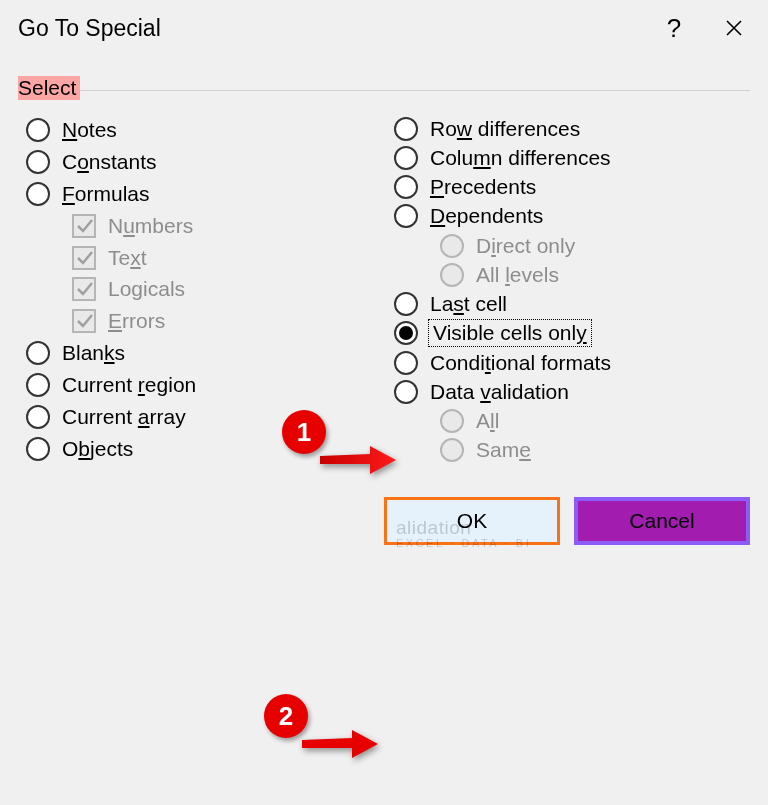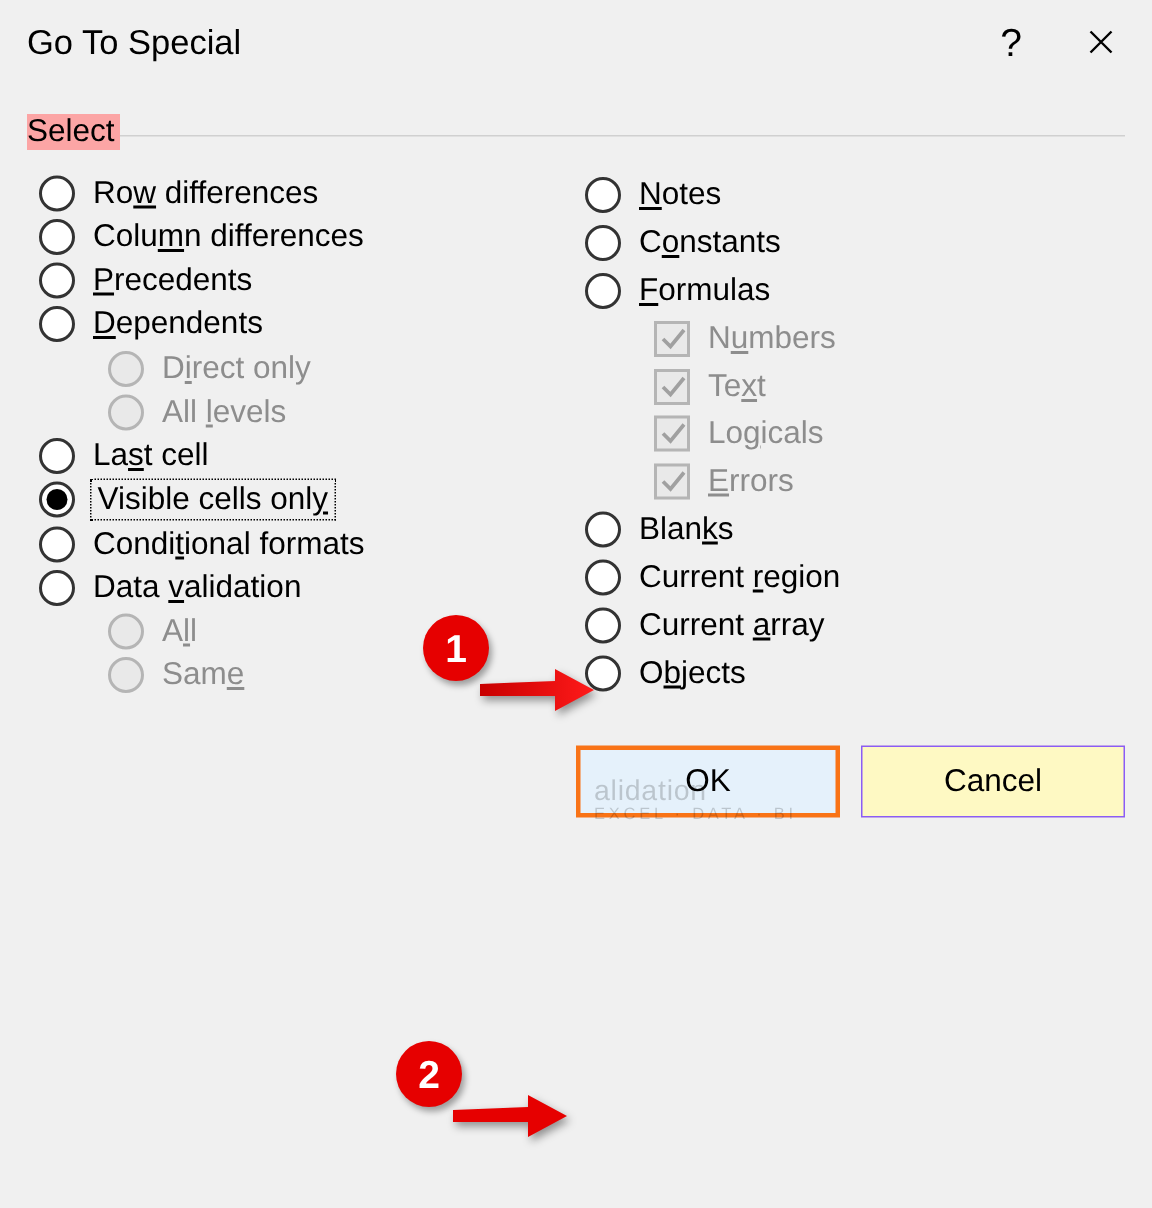--- a/index.html
+++ b/index.html
@@ -153,22 +153,22 @@
   .buttons {
     position: absolute;
     right: 18px;
     bottom: 30px;
     display: flex;
     gap: 14px;
   }
   .btn {
     width: 176px;
     height: 48px;
-    background: #fef9c3;
-    border: 1px solid #8b5cf6;
+    background: #a21caf;
+    border: 4px solid #8b5cf6;
     display: flex;
     align-items: center;
     justify-content: center;
     font-size: 21px;
     box-sizing: border-box;
   }
   .btn.default {
     border: 3px solid #f97316;
     background: #e5f1fb;
   }
@@ -224,84 +224,20 @@
         </svg>
     </div>
   </div>
 
   <div class="groupbox">
     <div class="legend">Select</div>
     <div class="line"></div>
 
     <div class="columns">
 
-      <div class="col col-right">
-
-        <div class="opt">
-          <span class="radio-glyph"></span>
-          <span class="opt-label">Ro<span class="u">w</span> differences</span>
-        </div>
-
-        <div class="opt">
-          <span class="radio-glyph"></span>
-          <span class="opt-label">Colu<span class="u">m</span>n differences</span>
-        </div>
-
-        <div class="opt">
-          <span class="radio-glyph"></span>
-          <span class="opt-label"><span class="u">P</span>recedents</span>
-        </div>
-
-        <div class="opt">
-          <span class="radio-glyph"></span>
-          <span class="opt-label"><span class="u">D</span>ependents</span>
-        </div>
-
-        <div class="opt indent2">
-          <span class="radio-glyph disabled"></span>
-          <span class="opt-label disabled">D<span class="u">i</span>rect only</span>
-        </div>
-
-        <div class="opt indent2">
-          <span class="radio-glyph disabled"></span>
-          <span class="opt-label disabled">All <span class="u">l</span>evels</span>
-        </div>
-
-        <div class="opt">
-          <span class="radio-glyph"></span>
-          <span class="opt-label">La<span class="u">s</span>t cell</span>
-        </div>
-
-        <div class="opt">
-          <span class="radio-glyph selected"></span>
-          <span class="opt-label focus-box">Visible cells onl<span class="u">y</span></span>
-        </div>
-
-        <div class="opt">
-          <span class="radio-glyph"></span>
-          <span class="opt-label">Condi<span class="u">t</span>ional formats</span>
-        </div>
-
-        <div class="opt">
-          <span class="radio-glyph"></span>
-          <span class="opt-label">Data <span class="u">v</span>alidation</span>
-        </div>
-
-        <div class="opt indent2">
-          <span class="radio-glyph disabled"></span>
-          <span class="opt-label disabled">A<span class="u">l</span>l</span>
-        </div>
-
-        <div class="opt indent2">
-          <span class="radio-glyph disabled"></span>
-          <span class="opt-label disabled">Sam<span class="u">e</span></span>
-        </div>
-
-      </div>
-
       <div class="col col-left">
 
         <div class="opt">
           <span class="radio-glyph"></span>
           <span class="opt-label"><span class="u">N</span>otes</span>
         </div>
 
         <div class="opt">
           <span class="radio-glyph"></span>
           <span class="opt-label">C<span class="u">o</span>nstants</span>
@@ -359,20 +295,84 @@
         </div>
 
         <div class="opt">
           <span class="radio-glyph"></span>
           <span class="opt-label">Current <span class="u">a</span>rray</span>
         </div>
 
         <div class="opt">
           <span class="radio-glyph"></span>
           <span class="opt-label">O<span class="u">b</span>jects</span>
+        </div>
+
+      </div>
+
+      <div class="col col-right">
+
+        <div class="opt">
+          <span class="radio-glyph"></span>
+          <span class="opt-label">Ro<span class="u">w</span> differences</span>
+        </div>
+
+        <div class="opt">
+          <span class="radio-glyph"></span>
+          <span class="opt-label">Colu<span class="u">m</span>n differences</span>
+        </div>
+
+        <div class="opt">
+          <span class="radio-glyph"></span>
+          <span class="opt-label"><span class="u">P</span>recedents</span>
+        </div>
+
+        <div class="opt">
+          <span class="radio-glyph"></span>
+          <span class="opt-label"><span class="u">D</span>ependents</span>
+        </div>
+
+        <div class="opt indent2">
+          <span class="radio-glyph disabled"></span>
+          <span class="opt-label disabled">D<span class="u">i</span>rect only</span>
+        </div>
+
+        <div class="opt indent2">
+          <span class="radio-glyph disabled"></span>
+          <span class="opt-label disabled">All <span class="u">l</span>evels</span>
+        </div>
+
+        <div class="opt">
+          <span class="radio-glyph"></span>
+          <span class="opt-label">La<span class="u">s</span>t cell</span>
+        </div>
+
+        <div class="opt">
+          <span class="radio-glyph selected"></span>
+          <span class="opt-label focus-box">Visible cells onl<span class="u">y</span></span>
+        </div>
+
+        <div class="opt">
+          <span class="radio-glyph"></span>
+          <span class="opt-label">Condi<span class="u">t</span>ional formats</span>
+        </div>
+
+        <div class="opt">
+          <span class="radio-glyph"></span>
+          <span class="opt-label">Data <span class="u">v</span>alidation</span>
+        </div>
+
+        <div class="opt indent2">
+          <span class="radio-glyph disabled"></span>
+          <span class="opt-label disabled">A<span class="u">l</span>l</span>
+        </div>
+
+        <div class="opt indent2">
+          <span class="radio-glyph disabled"></span>
+          <span class="opt-label disabled">Sam<span class="u">e</span></span>
         </div>
 
       </div>
     </div>
   </div>
 
   <div class="buttons">
     <div class="btn default">OK</div>
     <div class="btn">Cancel</div>
   </div>

